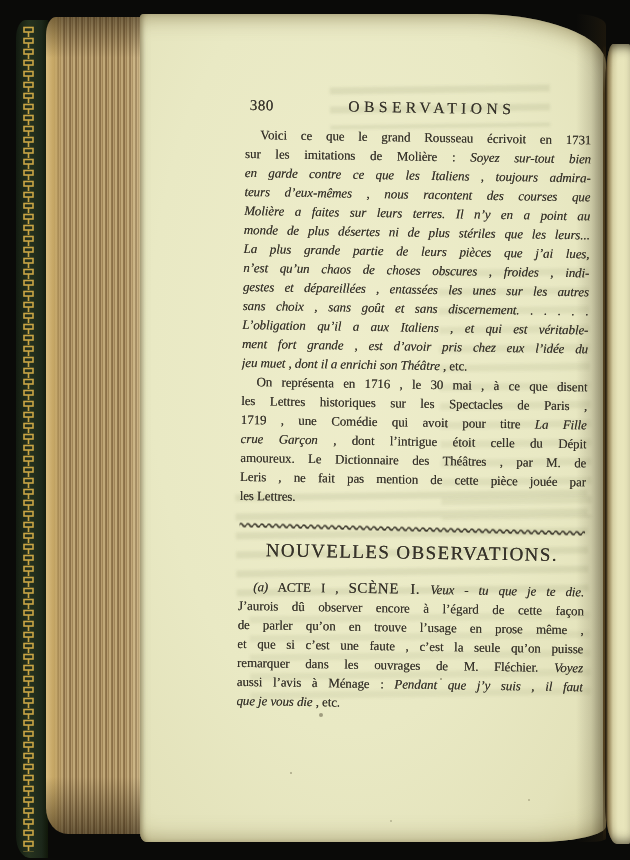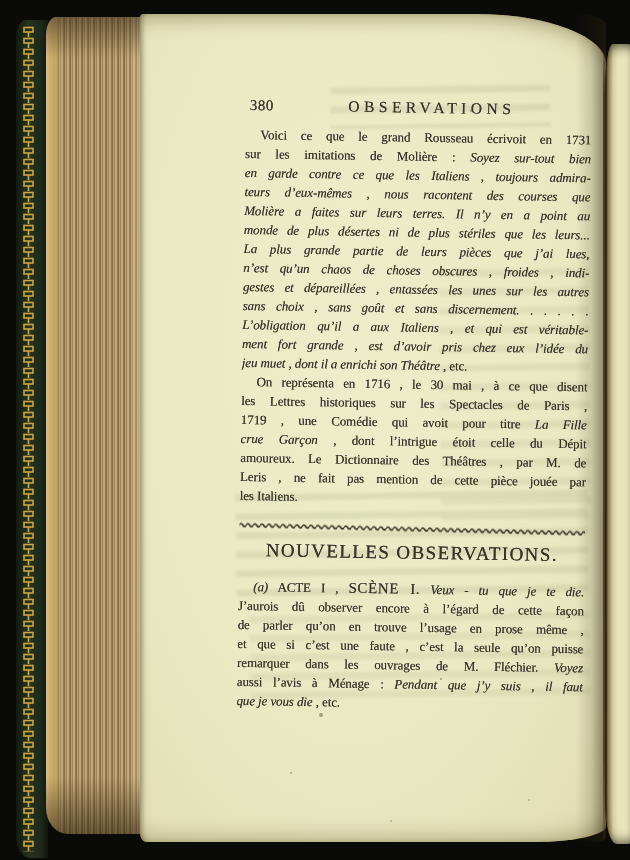--- a/index.html
+++ b/index.html
@@ -156,21 +156,21 @@
           <div class="tline"><span class="seg-i">ment fort grande , est d’avoir pris chez eux l’idée du</span></div>
           <div class="tline last"><span class="seg-i">jeu muet , dont il a enrichi son Théâtre</span><span class="seg-r"> , etc.</span></div>
         </div>
       <div class="para">
           <div class="tline indent"><span class="seg-r">On représenta en 1716 , le 30 mai , à ce que disent</span></div>
           <div class="tline"><span class="seg-r">les Lettres historiques sur les Spectacles de Paris ,</span></div>
           <div class="tline"><span class="seg-r">1719 , une Comédie qui avoit pour titre </span><span class="seg-i">La Fille</span></div>
           <div class="tline"><span class="seg-i">crue Garçon</span><span class="seg-r"> , dont l’intrigue étoit celle du Dépit</span></div>
           <div class="tline"><span class="seg-r">amoureux. Le Dictionnaire des Théâtres , par M. de</span></div>
           <div class="tline"><span class="seg-r">Leris , ne fait pas mention de cette pièce jouée par</span></div>
-          <div class="tline last"><span class="seg-r">les Italiens.</span></div>
+          <div class="tline last"><span class="seg-r">les Lettres.</span></div>
         </div>
 
       <div class="divider-wrap">
         <svg width="346" height="12" aria-hidden="true">
           <defs>
             <pattern id="wv" width="7" height="12" patternUnits="userSpaceOnUse">
               <path d="M0 5.5 Q1.8 2.5 3.5 5.5 T7 5.5" fill="none" stroke="#3c382c" stroke-width="1.7"></path>
             </pattern>
           </defs>
           <rect width="346" height="12" fill="url(#wv)"></rect>

